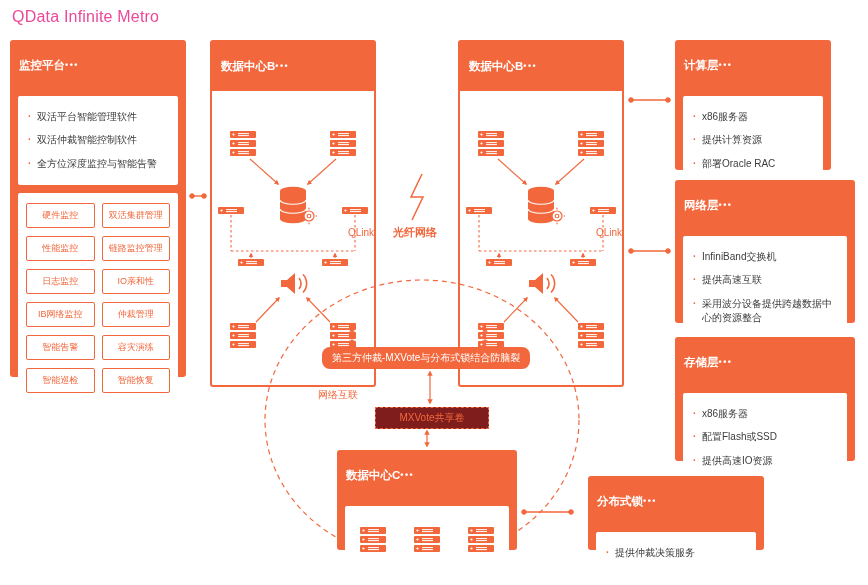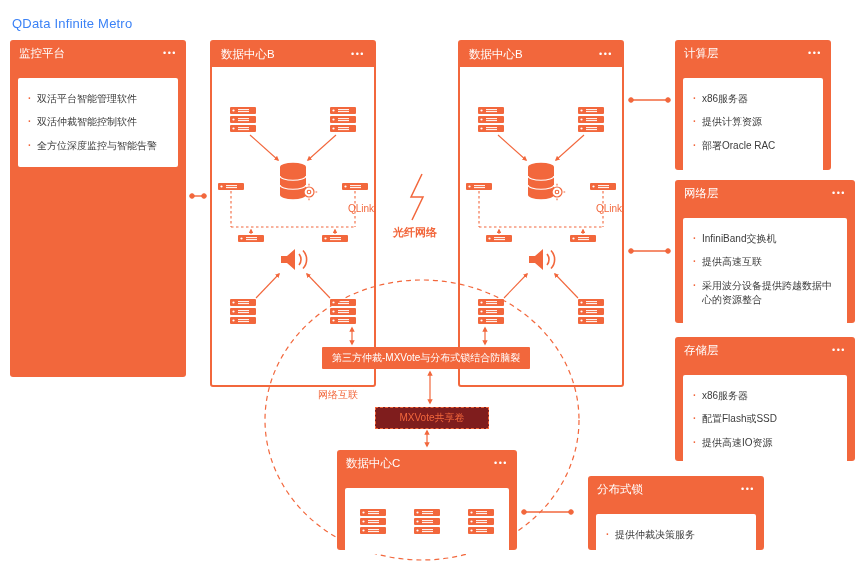--- a/index.html
+++ b/index.html
@@ -1,44 +1,44 @@
 <!DOCTYPE html>
 <html><head>
 <meta charset="utf-8">
 <style>
   :root{ --ac:#F2673C; }
   html,body{margin:0;padding:0;background:#fff;}
   body{font-family:"Liberation Sans",sans-serif;color:#333;}
   .canvas{position:relative;width:868px;height:585px;background:#fff;overflow:hidden;}
-  .title{position:absolute;left:12px;top:16px;font-size:13px;color:#3b82f6;letter-spacing:.2px;}
+  .title{position:absolute;left:12px;top:8px;font-size:16px;color:#ec4899;letter-spacing:.2px;}
 
   .panel{position:absolute;background:var(--ac);border-radius:3px;box-sizing:border-box;}
-  .phead{display:flex;justify-content:space-between;align-items:center;height:26px;padding:0 9px;color:#fff;}
+  .phead{display:flex;justify-content:flex-start;align-items:center;height:26px;padding:12px 9px;color:#fff;font-weight:bold;}
   .ptitle{font-size:11.5px;}
   .dots{font-size:9px;letter-spacing:1.5px;line-height:1;cursor:default;}
 
-  .whitebox{background:#fff;border-radius:2px;margin:12px 8px 8px;box-sizing:border-box;}
+  .whitebox{background:#fff;border-radius:2px;margin:6px 8px 8px;box-sizing:border-box;}
   .itemlist{padding:9px 9px;font-size:10px;color:#3c3c3c;}
   .item{position:relative;padding:4.5px 0 4.5px 10px;line-height:1.45;}
   .item::before{content:"·";position:absolute;left:1px;top:4.5px;color:var(--ac);font-weight:bold;}
 
   .fillbox{height:calc(100% - 34px);}
 
   .btn-grid{display:grid;grid-template-columns:1fr 1fr;gap:8px 7px;padding:10px 8px;}
   .mbtn{border:1px solid var(--ac);color:var(--ac);font-size:9px;text-align:center;padding:5px 0;
         border-radius:2px;background:#fff;white-space:nowrap;overflow:hidden;cursor:pointer;}
 
   .dc{position:absolute;background:#fff;border:2px solid var(--ac);border-radius:3px;box-sizing:border-box;}
   .dc .phead{background:var(--ac);height:25px;}
   .dcbody{position:relative;height:calc(100% - 25px);}
   .dcsvg{position:absolute;left:0;top:0;width:100%;height:100%;}
   .qlink{position:absolute;left:0;right:0;top:136px;text-align:right;color:var(--ac);font-size:10px;}
 
   .arb-label{position:absolute;left:322px;top:347px;height:22px;line-height:22px;padding:0 10px;
-             background:var(--ac);color:#fff;font-size:10px;white-space:nowrap;z-index:7;border-radius:1px;}
+             background:var(--ac);color:#fff;font-size:10px;white-space:nowrap;z-index:7;border-radius:8px;}
   .net-label{position:absolute;left:318px;top:388px;color:var(--ac);font-size:10px;z-index:7;}
   .mx-box{position:absolute;left:375px;top:407px;width:112px;height:20px;border:1px dashed var(--ac);
           color:var(--ac);font-size:10px;display:flex;align-items:center;justify-content:center;background:#7f1d1d;z-index:6;}
   .fiber{position:absolute;left:393px;top:225px;color:var(--ac);font-size:11px;font-weight:bold;z-index:3;}
 
   .overlay{position:absolute;left:0;top:0;width:868px;height:585px;z-index:5;pointer-events:none;}
   .cstacks{display:flex;align-items:center;justify-content:center;}
 </style>
 </head>
 <body>
@@ -49,20 +49,34 @@
 
   <div class="panel" style="left:10px;top:40px;width:176px;height:337px">
     <div class="phead">
       <span class="ptitle">监控平台</span>
       <span class="dots">•••</span>
     </div>
     <div class="whitebox itemlist">
       <div class="item">双活平台智能管理软件</div>
       <div class="item">双活仲裁智能控制软件</div>
       <div class="item">全方位深度监控与智能告警</div>
+    </div>
+    <div class="whitebox btn-grid">
+      <div class="mbtn">硬件监控</div>
+      <div class="mbtn">双活集群管理</div>
+      <div class="mbtn">性能监控</div>
+      <div class="mbtn">链路监控管理</div>
+      <div class="mbtn">日志监控</div>
+      <div class="mbtn">IO亲和性</div>
+      <div class="mbtn">IB网络监控</div>
+      <div class="mbtn">仲裁管理</div>
+      <div class="mbtn">智能告警</div>
+      <div class="mbtn">容灾演练</div>
+      <div class="mbtn">智能巡检</div>
+      <div class="mbtn">智能恢复</div>
     </div>
   </div>
 
   <div class="dc" style="left:210px;top:40px;width:166px;height:347px">
     <div class="phead">
       <span class="ptitle">数据中心B</span>
       <span class="dots">•••</span>
     </div>
     <div class="dcbody">
       <svg class="dcsvg" viewBox="0 0 162 318">

